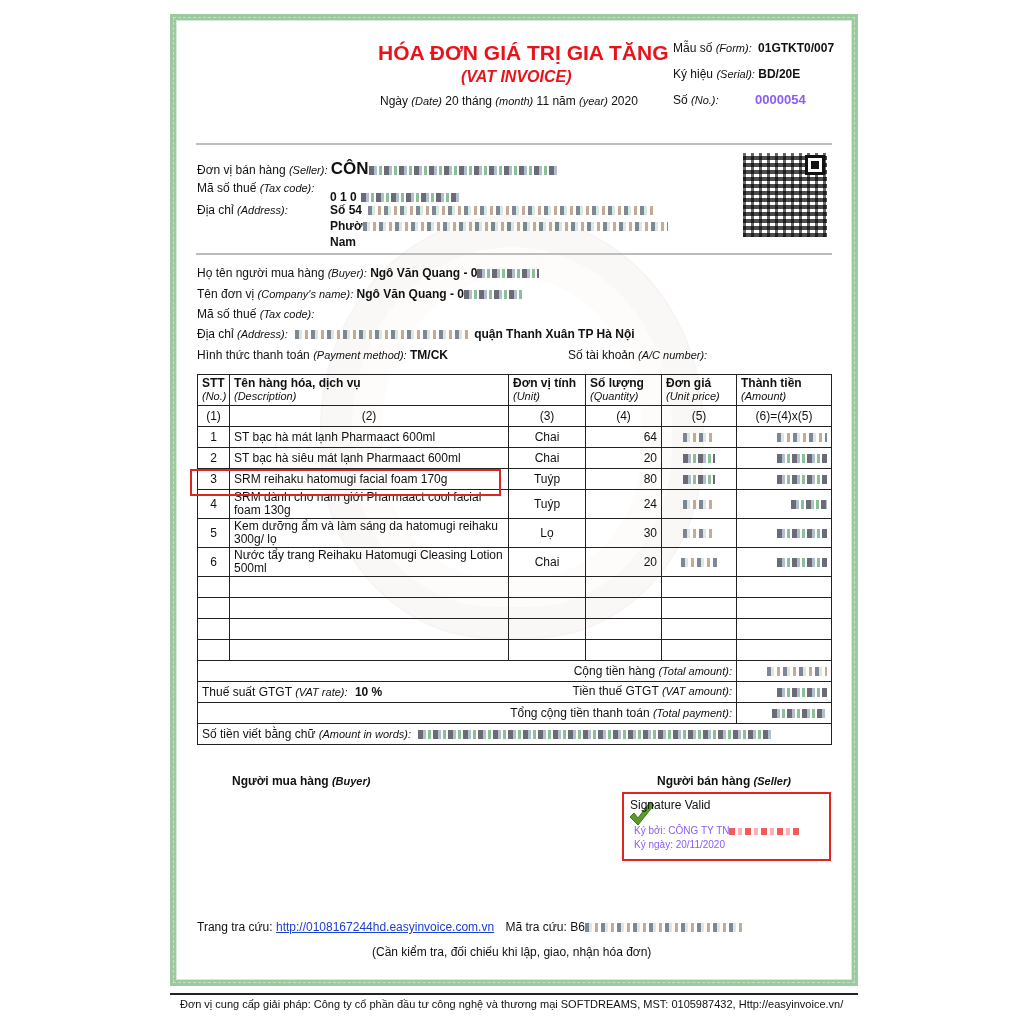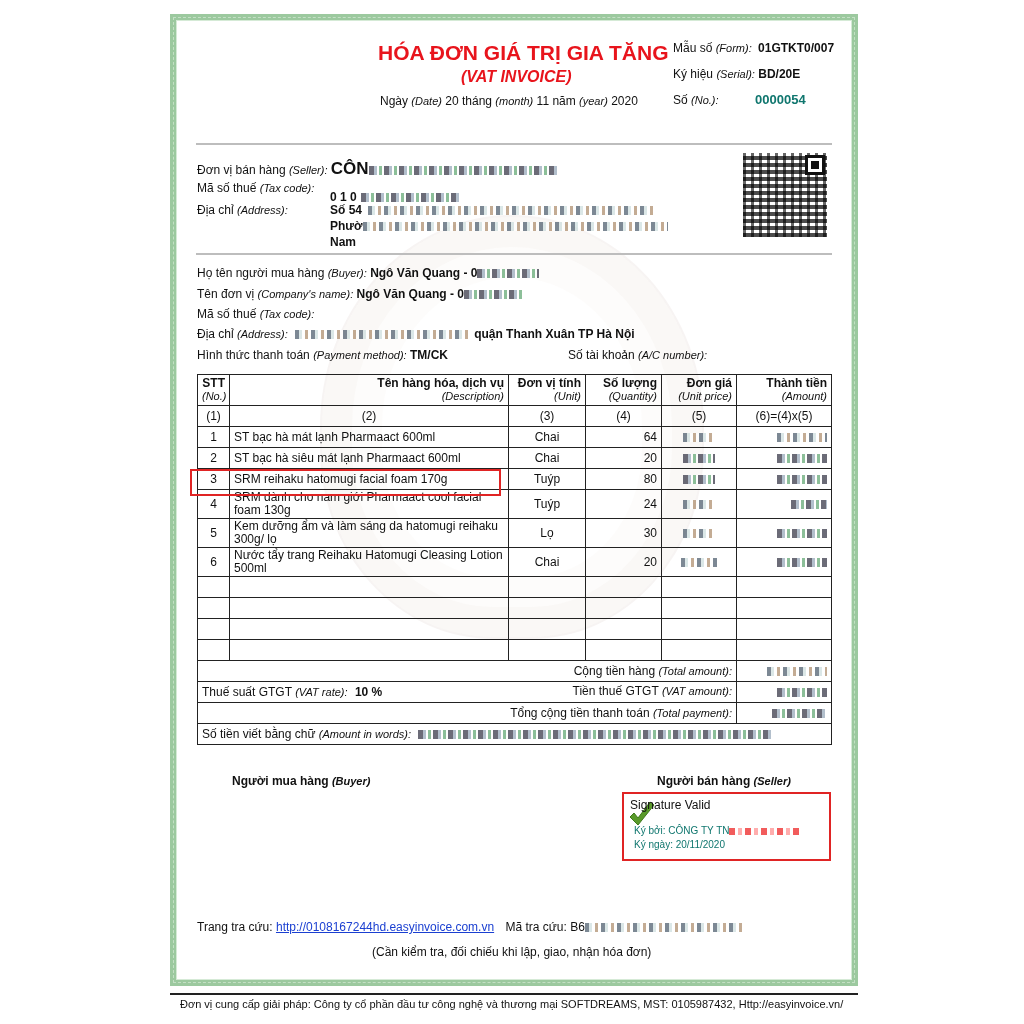--- a/index.html
+++ b/index.html
@@ -24,21 +24,21 @@
     border:2px solid rgba(180,150,140,0.10);
     box-shadow: inset 0 0 0 30px rgba(200,170,160,0.05), inset 0 0 0 60px rgba(200,170,160,0.04);
     pointer-events:none;
   }
   .abs { position:absolute; white-space:nowrap; }
   .title { font-size:21px; font-weight:bold; color:#e8141c; }
   .subtitle { font-size:16px; font-weight:bold; font-style:italic; color:#e8141c; }
   .small { font-size:12px; }
   .it { font-style:italic; font-size:11px; }
   .b { font-weight:bold; }
-  .red { color:#0f766e; }
+  .red { color:#8b5cf6; }
   .hr { position:absolute; height:2px; background:#bdbdbd; }
   .blur {
     display:inline-block; height:9px; vertical-align:middle;
     background:repeating-linear-gradient(90deg,#3a3a4a 0 5px,#9ab 5px 8px,#fff 8px 10px,#6a7 10px 13px,#fff 13px 15px);
     opacity:0.75;
   }
   .blur.light { background:repeating-linear-gradient(90deg,#456 0 4px,#cdd 4px 7px,#fff 7px 10px,#a86 10px 13px,#fff 13px 16px); opacity:0.7; }
   .blur.red { background:repeating-linear-gradient(90deg,#e33 0 6px,#fff 6px 9px,#f99 9px 13px,#fff 13px 16px); opacity:0.8; }
   .qr {
     position:absolute; left:743px; top:153px; width:84px; height:84px;
@@ -50,21 +50,21 @@
   .qr .finder { position:absolute; width:14px; height:14px; border:3px solid #111; background:#fff; }
   .qr .finder::after { content:""; position:absolute; left:3px; top:3px; width:8px; height:8px; background:#111; }
 
   table.items {
     position:absolute; left:197px; top:374px; width:634px;
     border-collapse:collapse; font-size:12px; table-layout:fixed;
   }
   table.items td, table.items th {
     border:1.5px solid #222; padding:1px 4px; line-height:13px; vertical-align:middle;
   }
-  table.items th { font-weight:bold; text-align:right; font-size:12px; }
+  table.items th { font-weight:bold; text-align:left; font-size:12px; }
   table.items th .it { font-weight:normal; display:block; }
   table.items td.c { text-align:center; }
   table.items td.r { text-align:right; }
   .row-h { height:21px; }
   .row-h2 { height:27px; }
   .sum-label { text-align:right; }
   .highlight {
     position:absolute; left:190px; top:469px; width:311px; height:27px;
     border:2px solid #e02424; box-sizing:border-box; pointer-events:none;
   }

